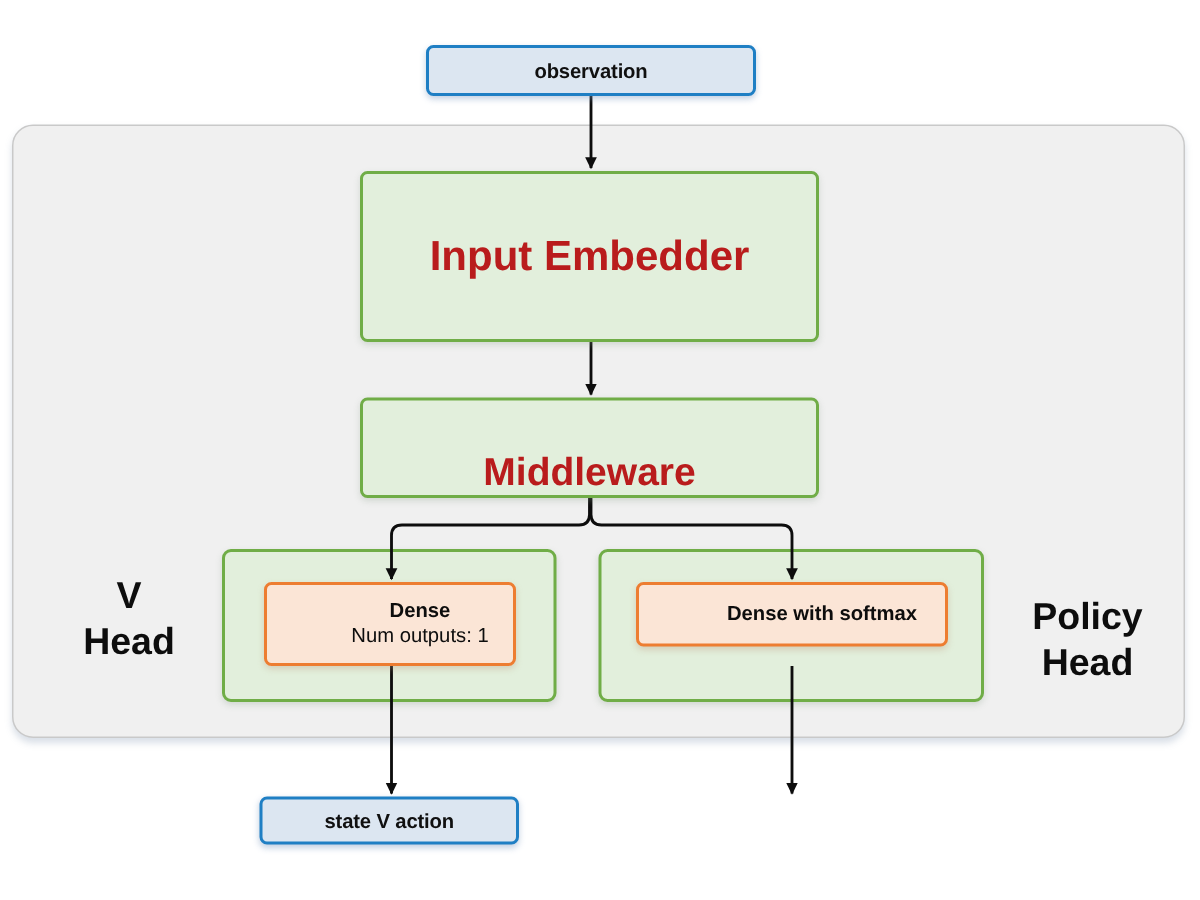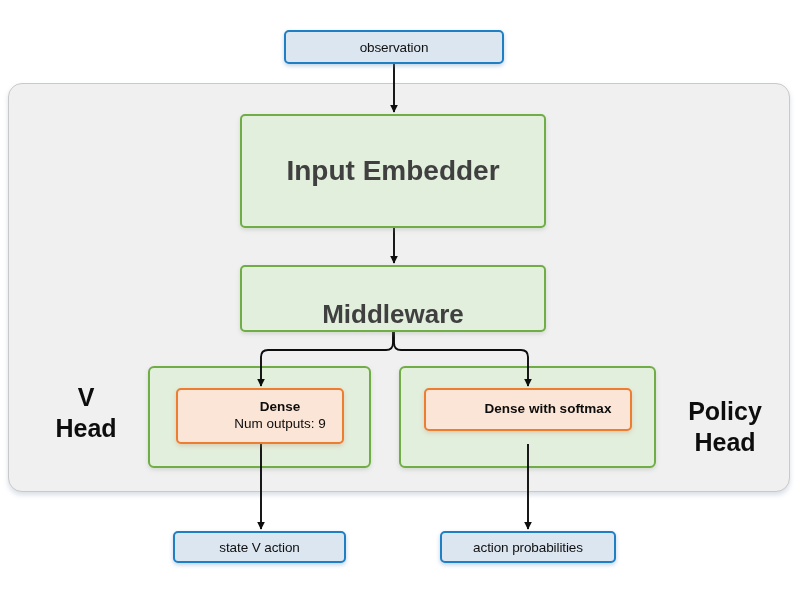--- a/index.html
+++ b/index.html
@@ -48,35 +48,35 @@
     box-shadow: 0 3px 5px rgba(120,140,170,0.28);
   }
 
   
   .io-box {
     background: #dce6f1;
     border: 2.5px solid #1f7fc4;
     border-radius: 5px;
     box-shadow: 0 2px 4px rgba(120,150,190,0.45);
     font-size: 13.5px;
-    font-weight: normal;
+    font-weight: bold;
     color: #101010;
     letter-spacing: -0.1px;
   }
   #node-observation { left: 284px; top: 30px; width: 220px; height: 34px; }
   #node-state-v-value { left: 173px; top: 531px; width: 173px; height: 32px; }
   #node-action-probabilities { left: 440px; top: 531px; width: 176px; height: 32px; }
 
   
   .green-box {
     background: #e2efdc;
     border: 2.5px solid #70ad47;
     border-radius: 5px;
     box-shadow: 0 2px 4px rgba(140,160,140,0.30);
-    color: #404040;
+    color: #b91c1c;
   }
   #node-input-embedder {
     left: 240px; top: 114px; width: 306px; height: 114px;
     font-size: 28px; font-weight: bold;
   }
   #node-middleware {
     left: 240px; top: 265px; width: 306px; height: 67px;
     font-size: 26px; font-weight: bold; justify-content: flex-end;
   }
 
@@ -155,33 +155,30 @@
   <div class="node green-box" id="node-input-embedder">
     <span>Input Embedder</span>
   </div>
 
   <div class="node green-box" id="node-middleware">
     <span>Middleware</span>
   </div>
 
   <div class="node dense-box" id="node-dense">
     <span class="dense-title">Dense</span>
-    <span class="dense-sub">Num outputs: 9</span>
+    <span class="dense-sub">Num outputs: 1</span>
   </div>
 
   <div class="node dense-box" id="node-dense-softmax">
     <span class="dense-title">Dense with softmax</span>
   </div>
 
   <div class="head-label" id="label-v-head">V
 Head</div>
   <div class="head-label" id="label-policy-head">Policy
 Head</div>
 
   <div class="node io-box" id="node-state-v-value">
     <span>state V action</span>
   </div>
 
-  <div class="node io-box" id="node-action-probabilities">
-    <span>action probabilities</span>
-  </div>
 
 </div>
 
 </body></html>

